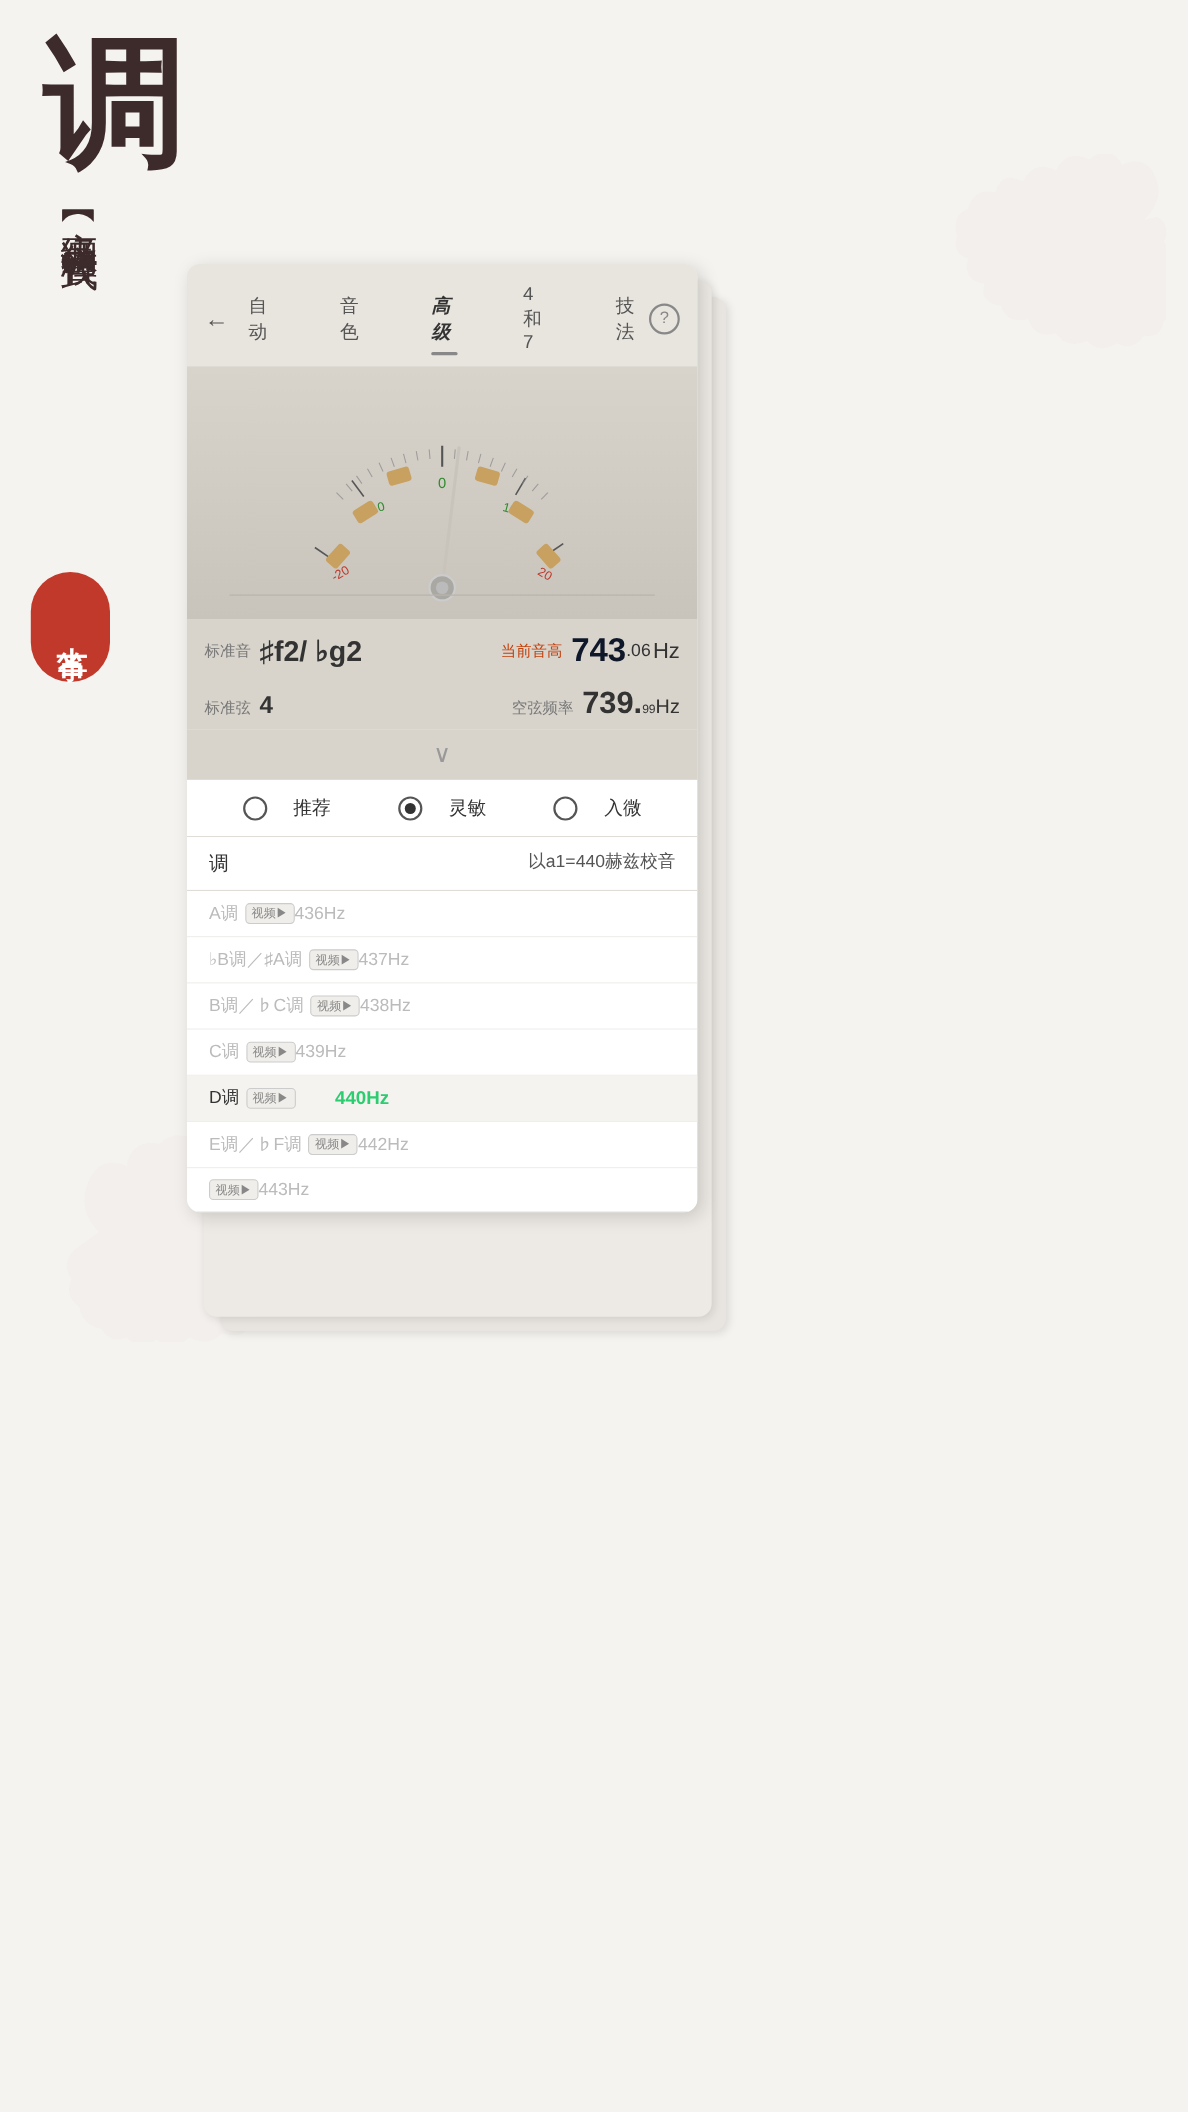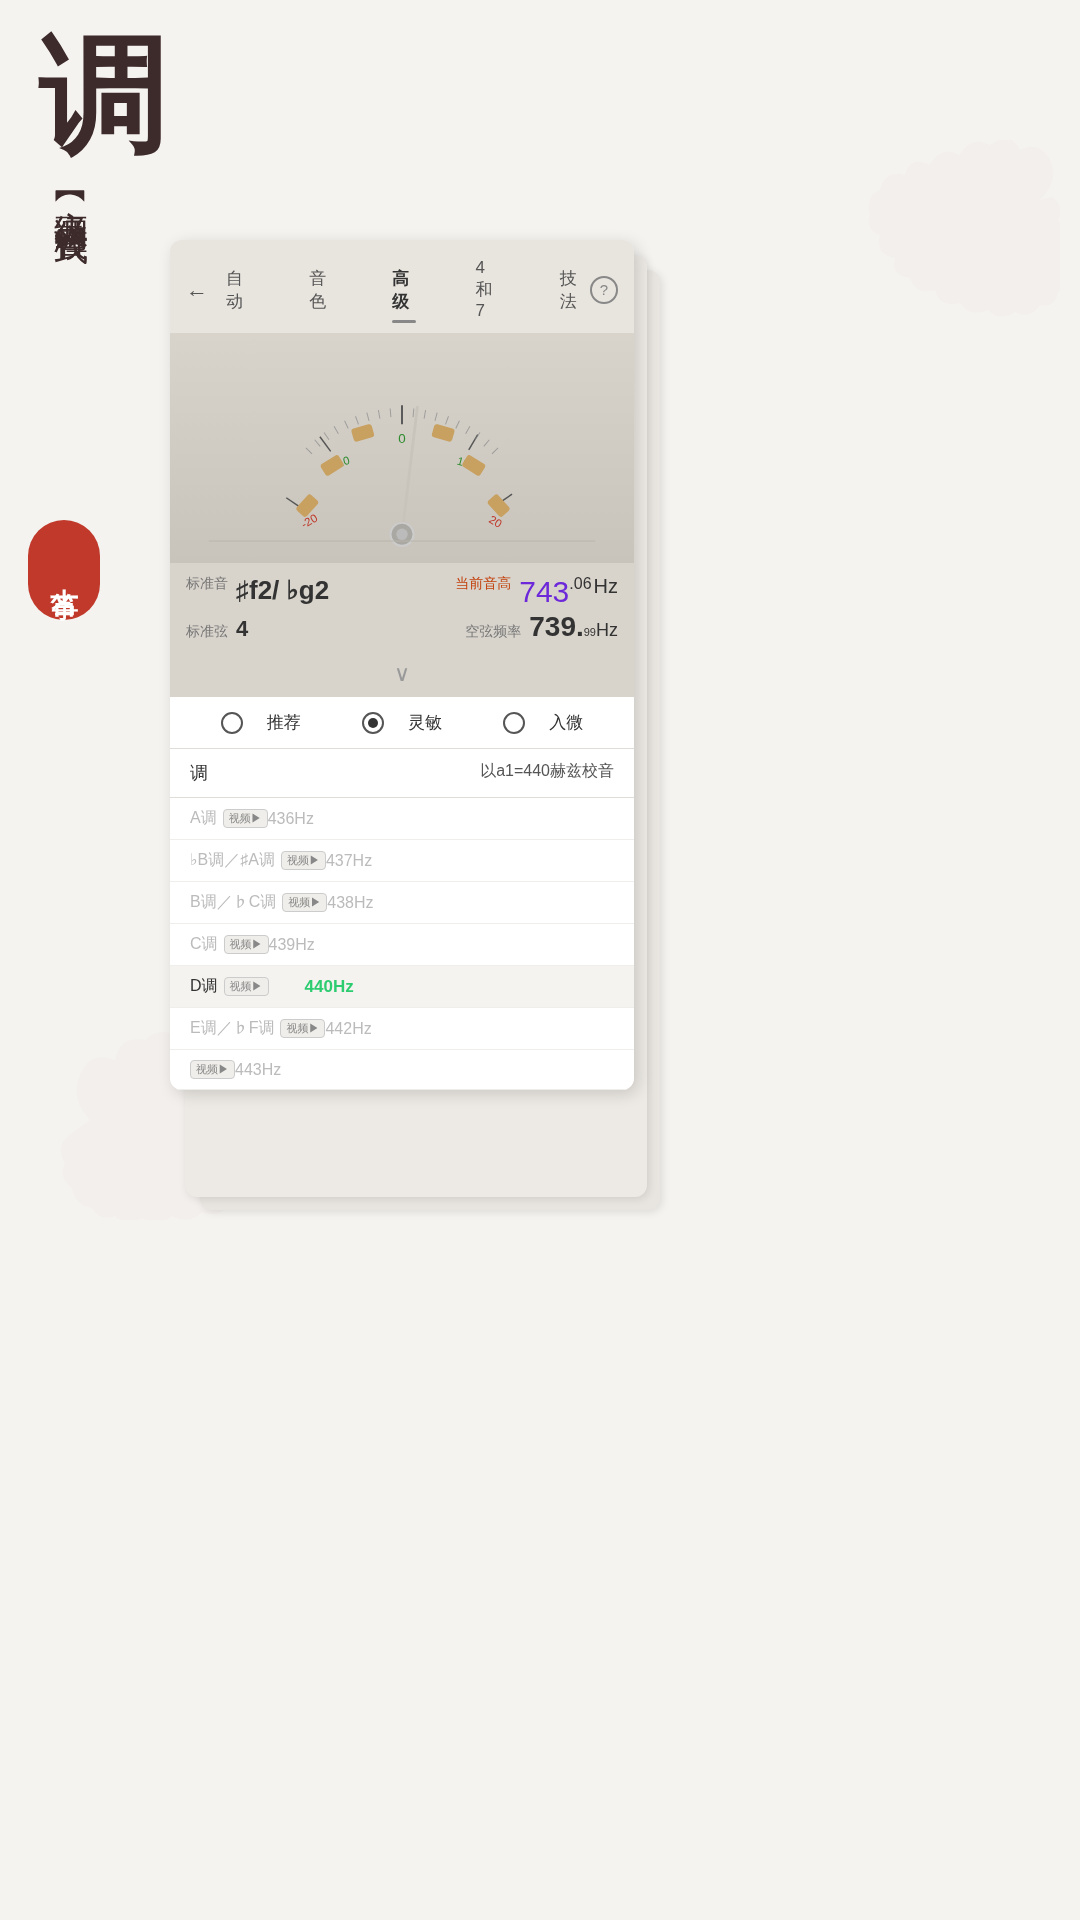--- a/index.html
+++ b/index.html
@@ -140,20 +140,21 @@
     .nav-tab {
       font-size: 17px;
       color: #555;
       padding: 4px 6px;
       cursor: pointer;
       position: relative;
     }
     .nav-tab.active {
       color: #333;
       font-weight: 600;
+      font-style: italic;
     }
     .nav-tab.active::after {
       content: '';
       position: absolute;
       bottom: -6px;
       left: 50%;
       transform: translateX(-50%);
       width: 24px;
       height: 3px;
       background: #888;
@@ -194,44 +195,44 @@
       height: 200px;
     }
 
     
     .tuner-info {
       padding: 12px 16px 8px;
       background: #d8d4cc;
     }
     .info-row {
       display: flex;
-      align-items: flex-start;
-      margin-bottom: 2px;
+      align-items: center;
+      margin-bottom: 14px;
     }
     .info-label {
       font-size: 14px;
       color: #777;
       margin-right: 8px;
     }
     .info-note {
       font-size: 26px;
       font-weight: bold;
       color: #333;
       margin-right: 8px;
     }
     .info-freq-label {
       font-size: 14px;
       color: #c2410c;
       margin-left: auto;
       margin-right: 8px;
     }
     .info-freq {
       font-size: 30px;
-      font-weight: normal;
-      color: #6d28d9;
+      font-weight: bold;
+      color: #0f172a;
     }
     .info-freq-small {
       font-size: 16px;
       color: #333;
     }
     .info-freq-unit {
       font-size: 20px;
       color: #333;
       margin-left: 2px;
     }

